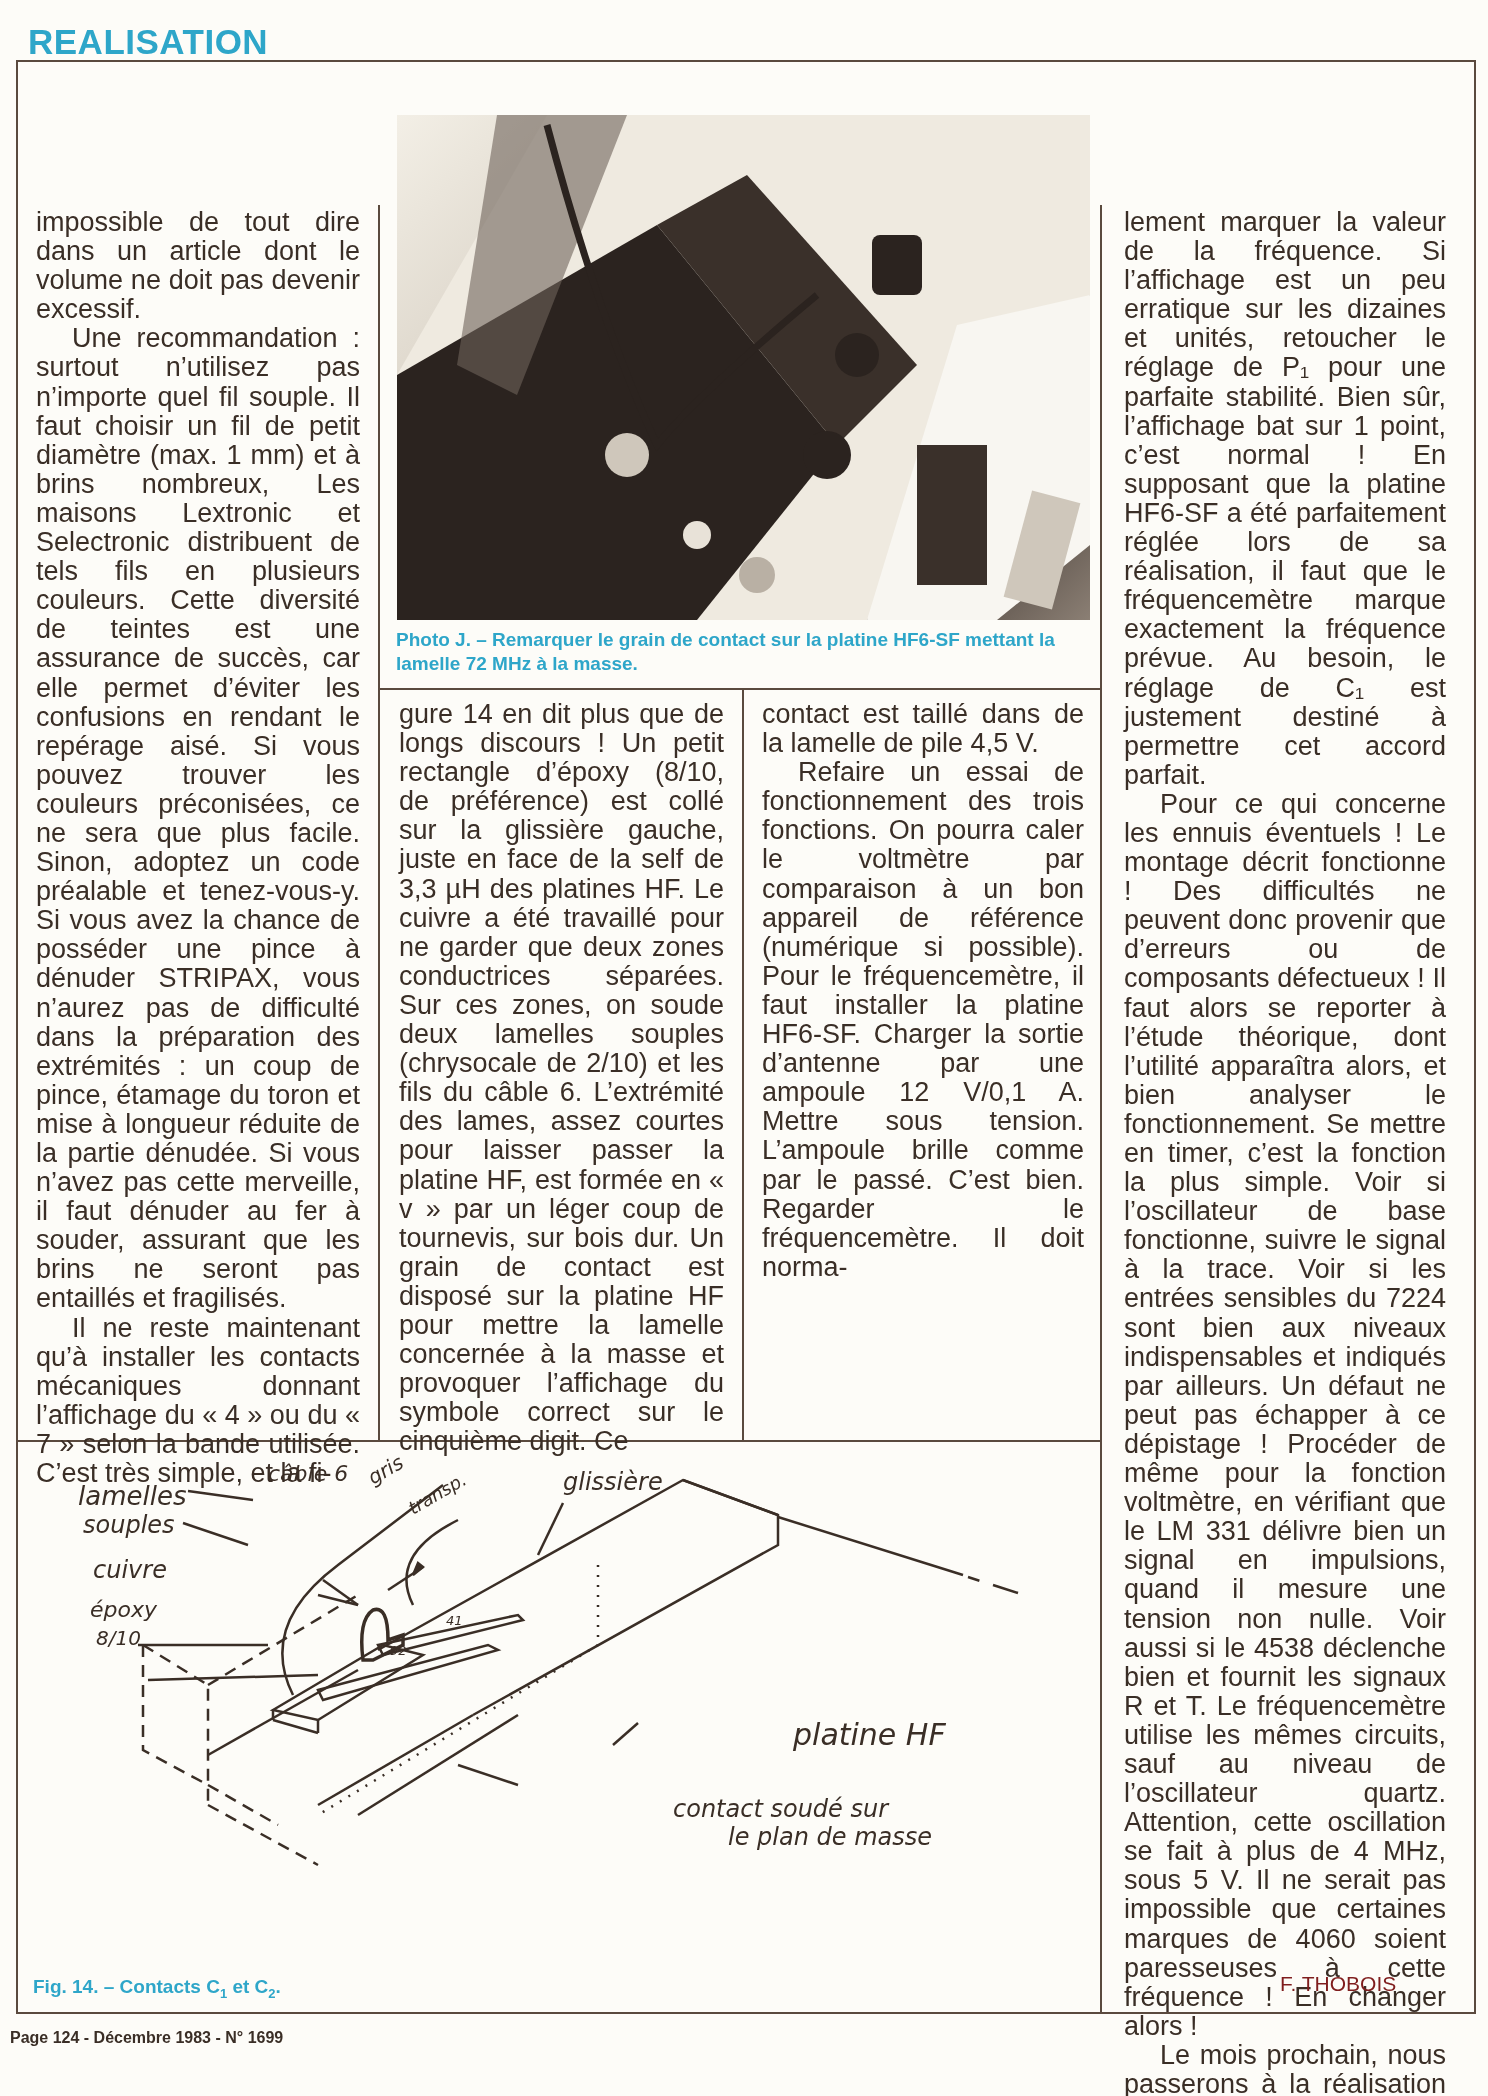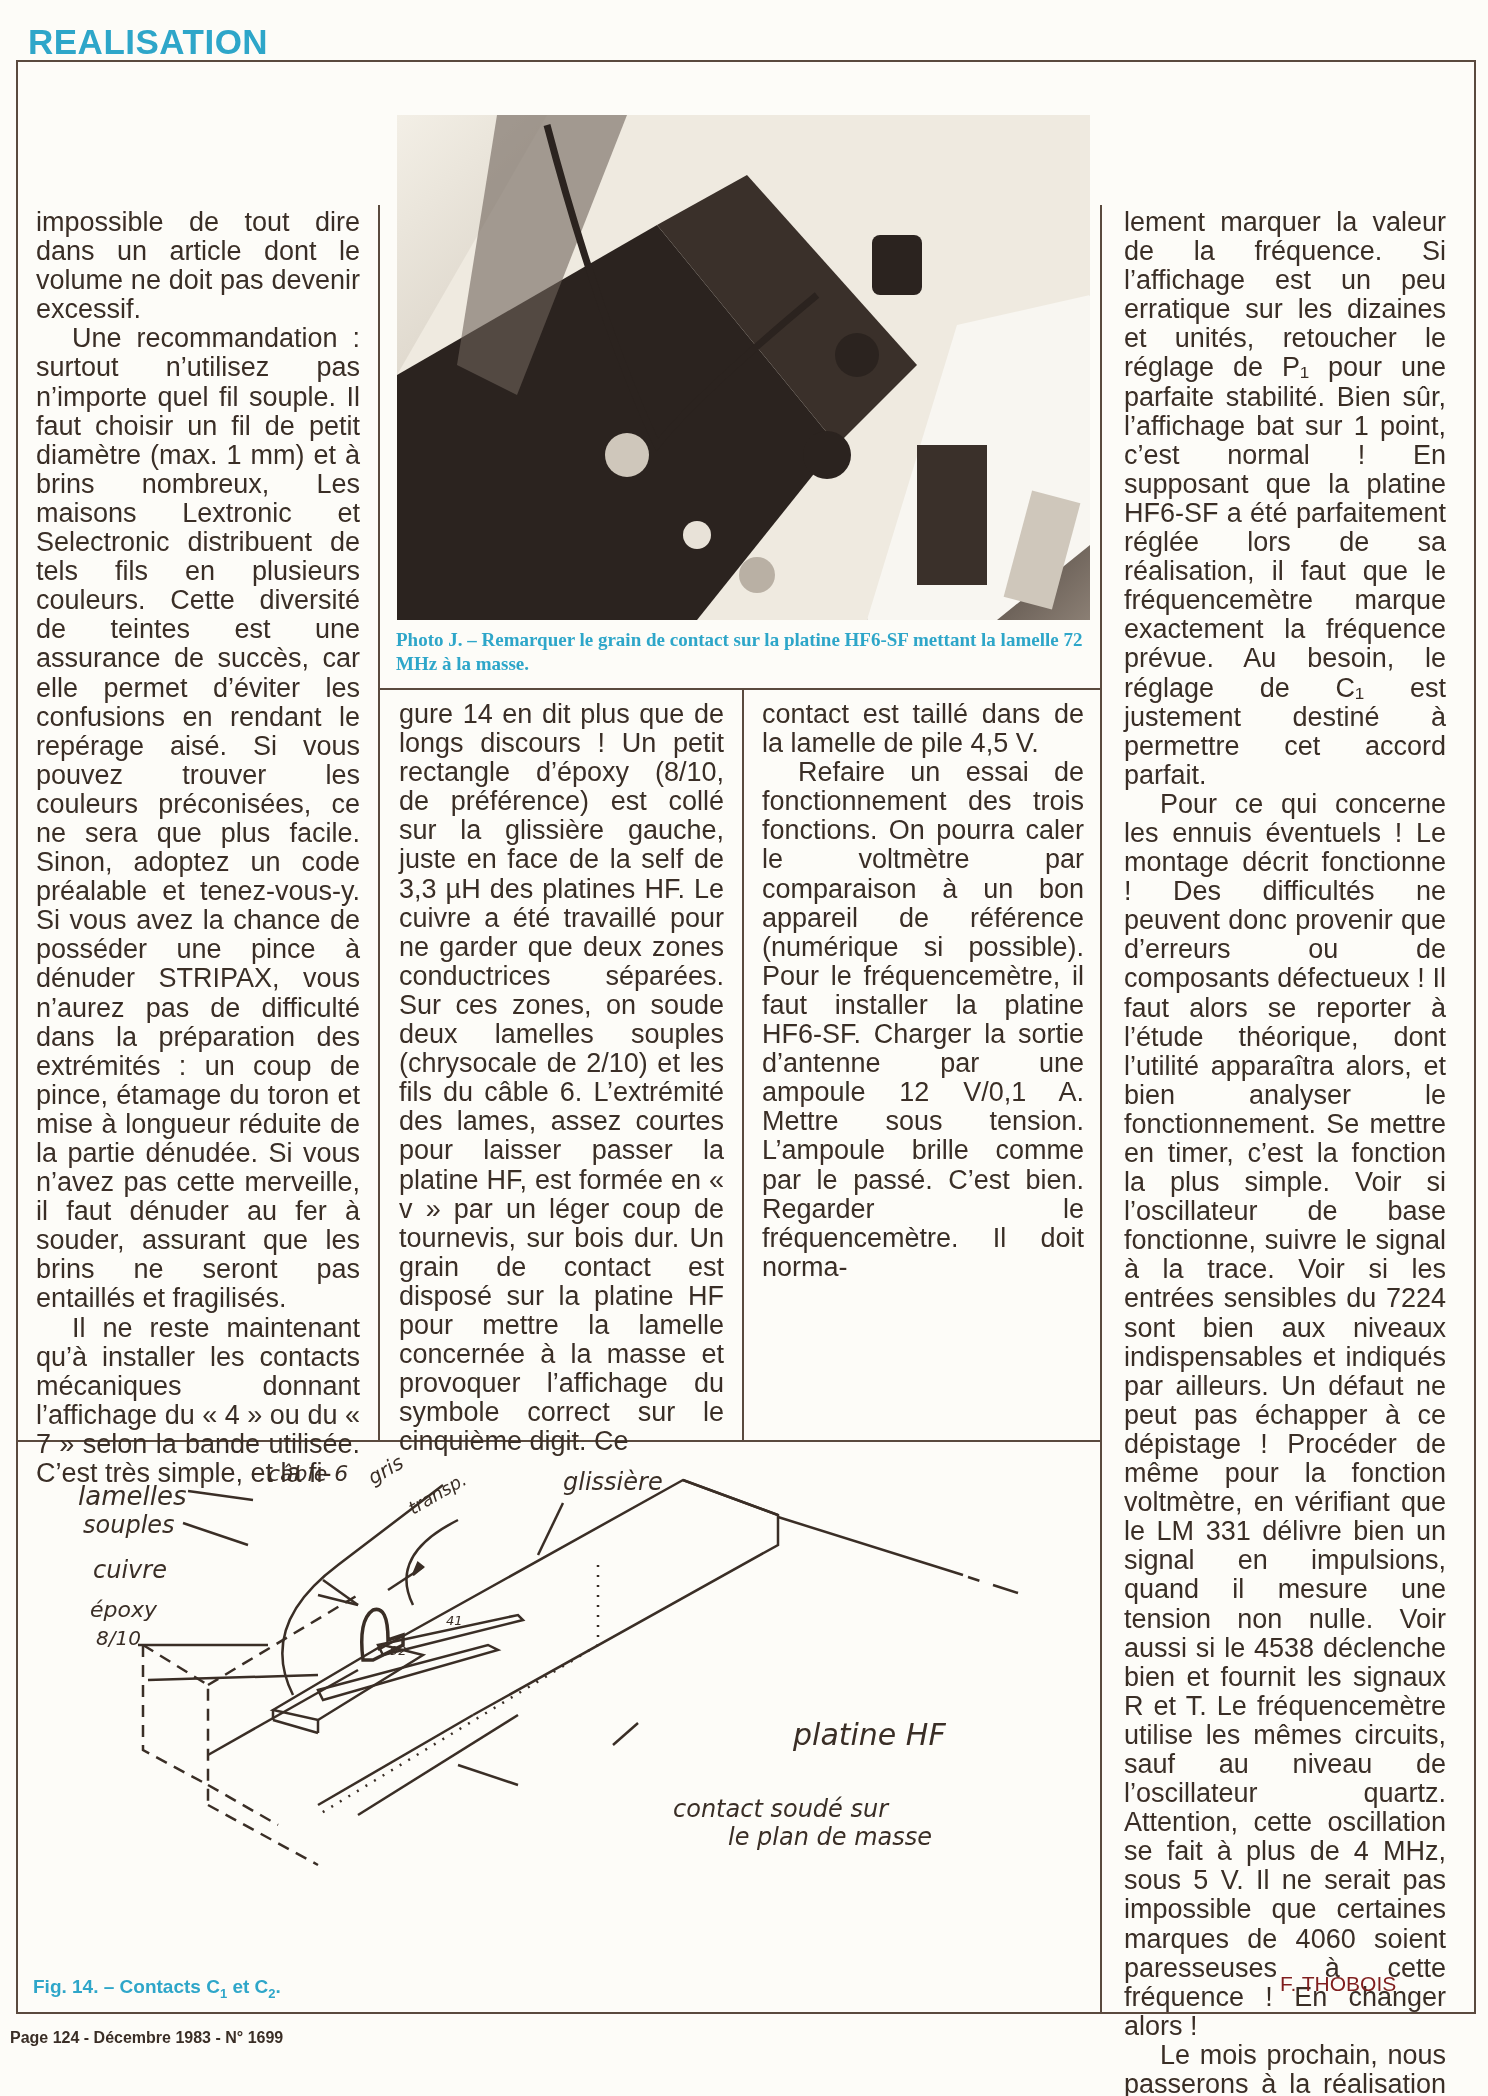--- a/index.html
+++ b/index.html
@@ -14,21 +14,21 @@
   .col2 { left:399px; top:700px; width:325px; }
   .col3 { left:762px; top:700px; width:322px; }
   .col4 { left:1124px; top:208px; width:322px; }
   .vline { position:absolute; width:2px; background:#5a4a3e; }
   .hline { position:absolute; height:2px; background:#5a4a3e; }
   .photo { position:absolute; left:397px; top:115px; width:693px; height:505px;
            background:linear-gradient(135deg,#f3efe6 0%,#d9d2c6 30%,#3c302a 55%,#2a221e 75%,#8b7f74 100%);
            overflow:hidden; }
   .photo svg { position:absolute; left:0; top:0; }
   .photo-caption { position:absolute; left:396px; top:628px; width:700px; font-size:19px; font-weight:bold;
-                   color:#2ea6c9; line-height:24px;font-family:Liberation Serif, serif; }
+                   color:#2ea6c9; line-height:24px; }
   .figure { position:absolute; left:18px; top:1445px; width:1080px; height:520px; }
   .fig-caption { position:absolute; left:33px; top:1976px; font-size:19px; font-weight:bold; color:#2ea6c9;text-align:right; }
   .fig-caption sub { font-size:13px; }
   .author { position:absolute; left:1280px; top:1972px; font-size:21px; font-weight:normal; color:#7f1d1d; }
   .footer { position:absolute; left:10px; top:2029px; font-size:16px; font-weight:bold; color:#3a2e26; }
   .hand { font-family:"DejaVu Sans", sans-serif; font-style:italic; fill:#3a2e26; }
 </style>
 </head>
 <body>
 

